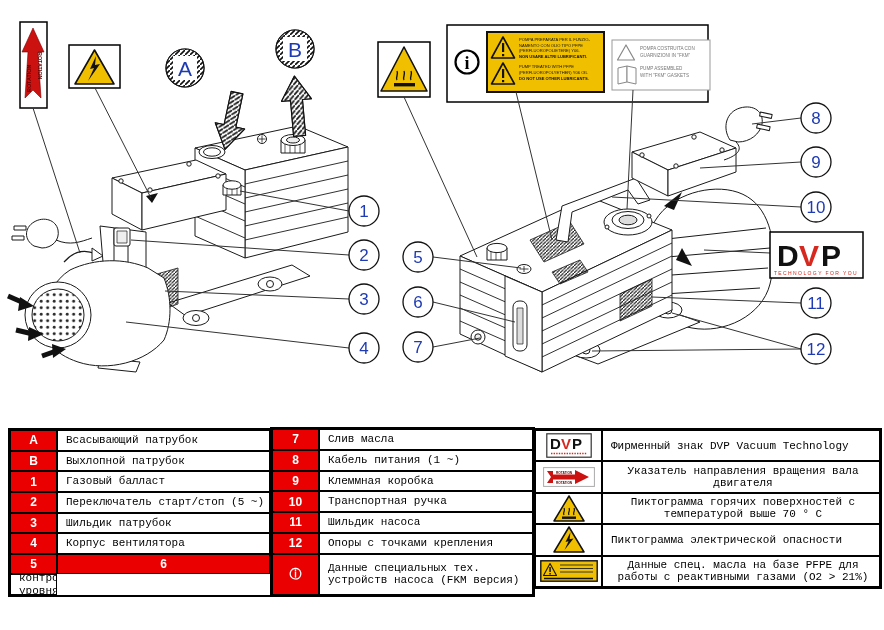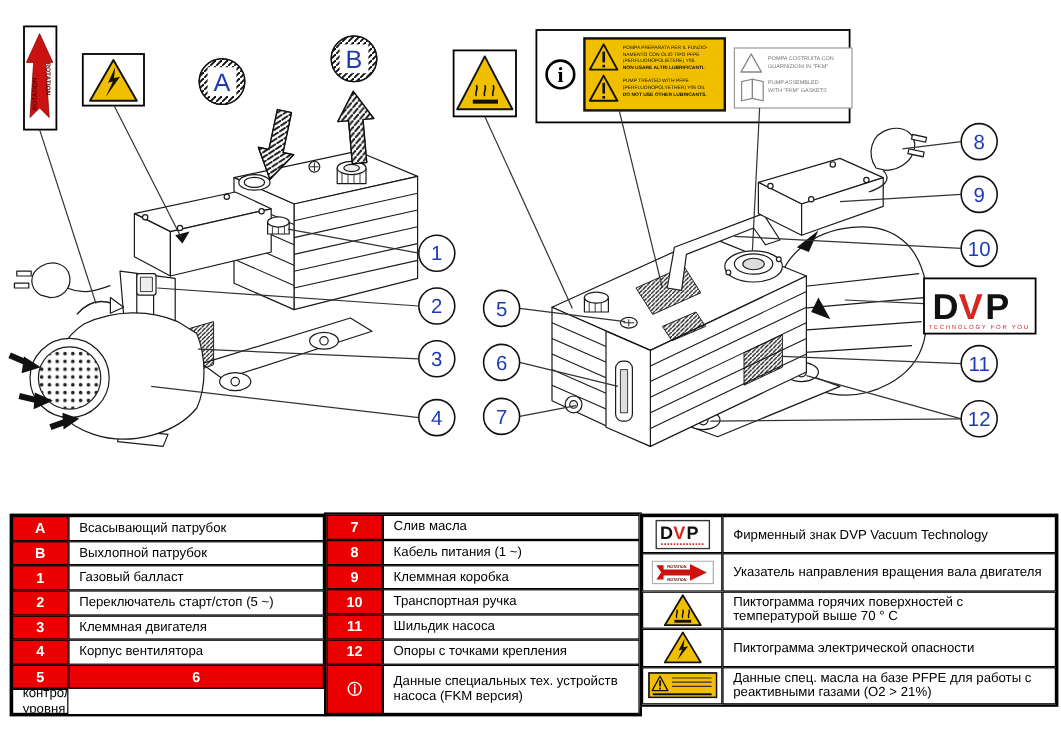--- a/index.html
+++ b/index.html
@@ -4,29 +4,29 @@
 <style>
   html,body{margin:0;padding:0;}
   body{
     width:884px;height:630px;position:relative;background:#fff;overflow:hidden;
     font-family:"Liberation Sans", sans-serif;color:#000;
   }
   #diagram{position:absolute;left:0;top:0;}
   .tbl{position:absolute;display:grid;border:2px solid #000;background:#fff;}
   .tbl .cell{border:1px solid #000;display:flex;align-items:center;overflow:hidden;}
   .cell.key{justify-content:center;background:#ea0000;color:#fff;font-weight:bold;font-size:12px;}
-  .cell.txt{padding:1px 4px 1px 8px;font-size:11px;line-height:1.12;}
+  .cell.txt{padding:1px 4px 1px 8px;font-size:11px;line-height:1.12;font-family:Liberation Mono, monospace;}
   .cell.ico{justify-content:center;background:#fff;}
   #tbl-left{left:8px;top:428px;width:260px;height:165px;
     grid-template-columns:47px 1fr;grid-auto-rows:1fr;}
   #tbl-mid{left:270px;top:427px;width:261px;height:166px;
     grid-template-columns:47px 1fr;grid-template-rows:repeat(6,1fr) 2fr;}
   #tbl-right{left:533px;top:428px;width:345px;height:157px;
     grid-template-columns:67px 1fr;grid-auto-rows:1fr;}
-  #tbl-right .cell.txt{font-size:11px;}
+  #tbl-right .cell.txt{font-size:11px;text-align:center;}
   .info-char{font-size:14px;font-weight:bold;}
 </style>
 </head>
 <body>
 
 <svg id="diagram" width="884" height="425" viewBox="0 0 884 425">
   <defs>
     <pattern id="hatchAB" width="5" height="5" patternUnits="userSpaceOnUse">
       <rect width="5" height="5" fill="#fff"></rect>
         <path d="M0,5 L5,0" stroke="#111" stroke-width="1.6"></path>
@@ -399,21 +399,21 @@
 <div id="tbl-left" class="tbl">
   <div class="cell key">A</div>
     <div class="cell txt">Всасывающий патрубок</div>
   <div class="cell key">B</div>
     <div class="cell txt">Выхлопной патрубок</div>
   <div class="cell key">1</div>
     <div class="cell txt">Газовый балласт</div>
   <div class="cell key">2</div>
     <div class="cell txt">Переключатель старт/стоп (5 ~)</div>
   <div class="cell key">3</div>
-    <div class="cell txt">Клеммная двигателя</div>
+    <div class="cell txt">Шильдик патрубок</div>
   <div class="cell key">4</div>
     <div class="cell txt">Корпус вентилятора</div>
   <div class="cell key">5</div>
   <div class="cell key">6</div>
     <div class="cell txt">Окошко контроля уровня ручка</div>
 </div>
 
 <div id="tbl-mid" class="tbl">
   <div class="cell key">7</div>
     <div class="cell txt">Слив масла</div>

